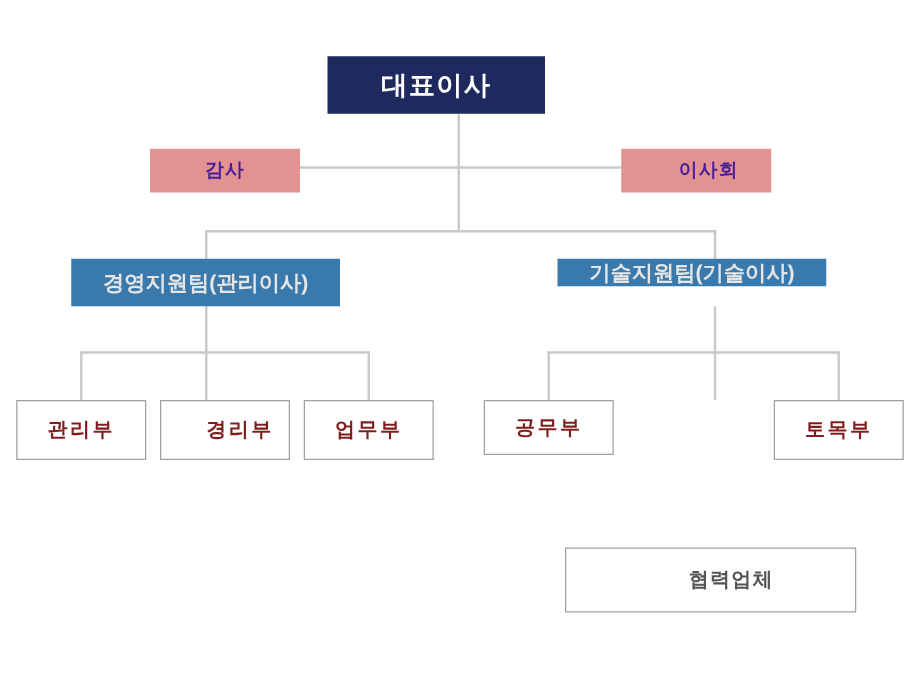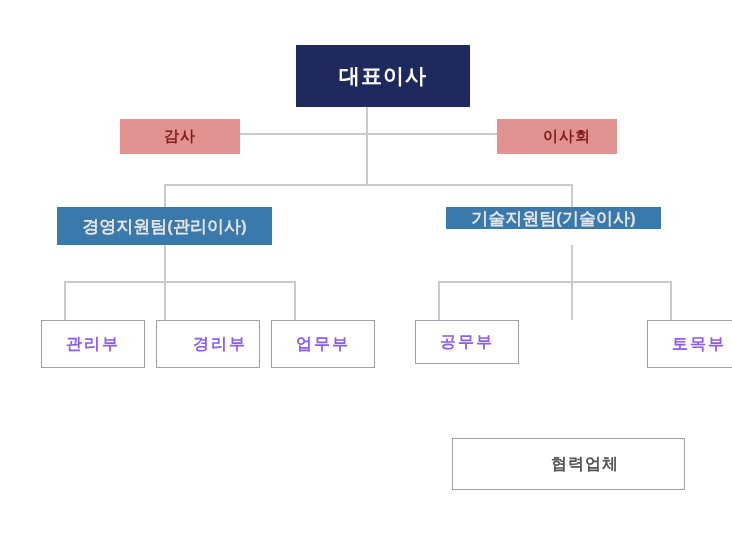--- a/index.html
+++ b/index.html
@@ -26,39 +26,38 @@
   }
   .node.ceo {
     background: #1e2a5e;
     color: #ffffff;
     font-size: 21px;
     font-weight: bold;
     letter-spacing: 1px;
   }
   .node.staff {
     background: #e29290;
-    color: #7f1d1d;
+    color: #4c1d95;
     font-size: 15px;
     font-weight: bold;
     letter-spacing: 1px;
   }
   .node.team {
     background: #3a79ab;
     color: #e5e5e5;
     font-size: 17px;
     font-weight: bold;
   }
   .node.dept {
     background: #ffffff;
     border: 1px solid #a0a0a0;
-    color: #8b5cf6;
+    color: #7f1d1d;
     font-size: 16px;
     font-weight: bold;
     letter-spacing: 2px;
-    margin-left: 28px;
   }
   .node.partner {
     background: #ffffff;
     border: 1px solid #a0a0a0;
     color: #555555;
     font-size: 16px;
     font-weight: bold;
     letter-spacing: 1px;
     padding-left: 33px;
   }
@@ -81,21 +80,21 @@
   <div class="line" style="left:164px; top:245px; width:2px;   height:75px;"></div>
   <div class="line" style="left:64px;  top:281px; width:232px; height:2px;"></div>
   <div class="line" style="left:64px;  top:281px; width:2px;   height:39px;"></div>
   <div class="line" style="left:294px; top:281px; width:2px;   height:39px;"></div>
 
   <div class="line" style="left:571px; top:245px; width:2px;   height:75px;"></div>
   <div class="line" style="left:438px; top:281px; width:234px; height:2px;"></div>
   <div class="line" style="left:438px; top:281px; width:2px;   height:39px;"></div>
   <div class="line" style="left:670px; top:281px; width:2px;   height:39px;"></div>
 
-  <div class="node ceo" style="left:296px; top:45px;  width:174px; height:62px;">대표이사</div>
+  <div class="node ceo" style="left:262px; top:45px;  width:174px; height:46px;">대표이사</div>
 
   <div class="node staff" style="left:120px; top:119px; width:120px; height:35px;">감사</div>
 
   <div class="node staff" style="left:497px; top:119px; width:120px; height:35px;padding-left:20px;">이사회</div>
 
   <div class="node team" style="left:57px;  top:207px; width:215px; height:38px;">경영지원팀(관리이사)</div>
 
   <div class="node team" style="left:446px; top:207px; width:215px; height:22px;">기술지원팀(기술이사)</div>
 
   <div class="node dept" style="left:13px;  top:320px; width:104px; height:48px;">관리부</div>

